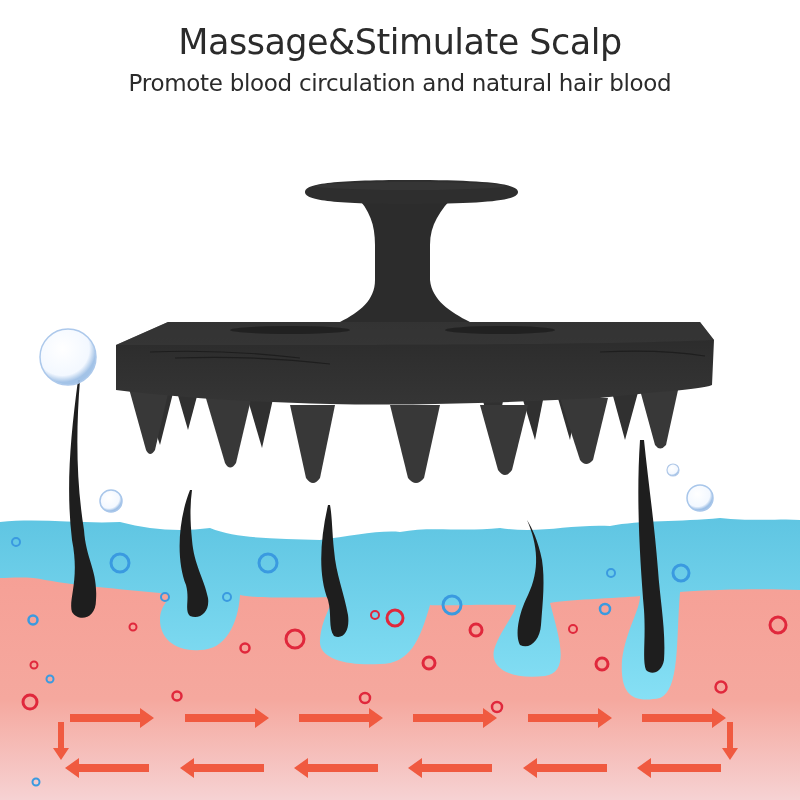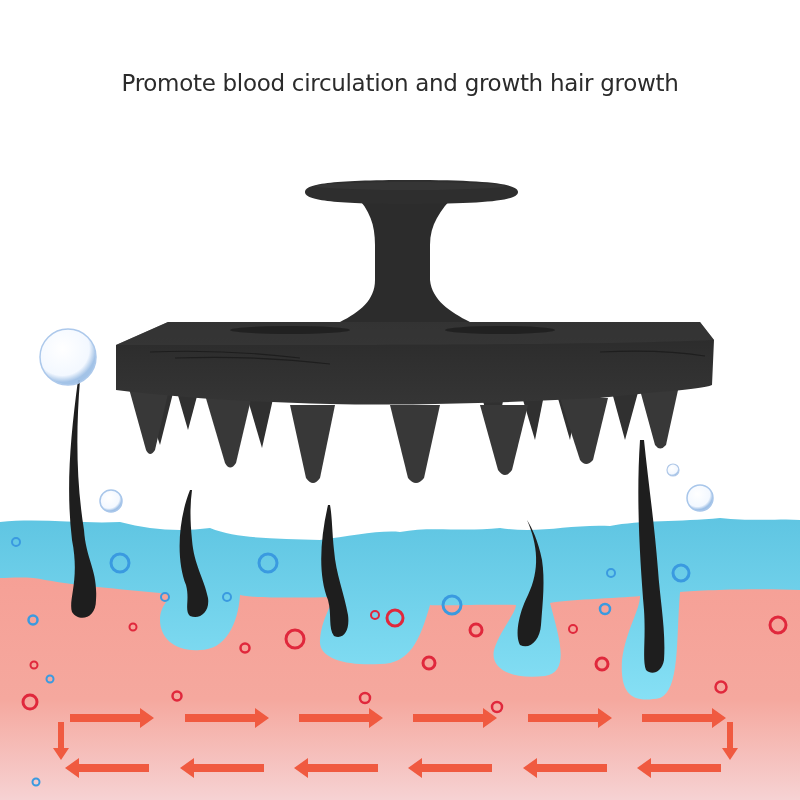--- a/index.html
+++ b/index.html
@@ -8,21 +8,22 @@
       font-family:"DejaVu Sans", sans-serif; font-size:35px; color:#2b2b2b; letter-spacing:-0.5px; font-weight:normal; }
     .subtitle { position:absolute; left:0; width:800px; top:70px; text-align:center;
       font-family:"DejaVu Sans", sans-serif; font-size:23px; color:#2b2b2b; letter-spacing:-0.3px; }
     svg.art { position:absolute; left:0; top:0; }
   </style>
 </head>
 <body>
 
 <div class="page">
 
-  <div class="subtitle">Promote blood circulation and growth hair growth</div>
+  <div class="title">Massage&amp;Stimulate Scalp</div>
+  <div class="subtitle">Promote blood circulation and natural hair blood</div>
 
   <svg class="art" width="800" height="800" viewBox="0 0 800 800">
     <defs>
       <linearGradient id="dermis" x1="0" y1="0" x2="0" y2="1">
         <stop offset="0" stop-color="#f6a096"></stop>
         <stop offset="0.55" stop-color="#f5a89e"></stop>
         <stop offset="1" stop-color="#f6d2d3"></stop>
       </linearGradient>
       <linearGradient id="epi" x1="0" y1="0" x2="0" y2="1">
         <stop offset="0" stop-color="#5fc5e2"></stop>

